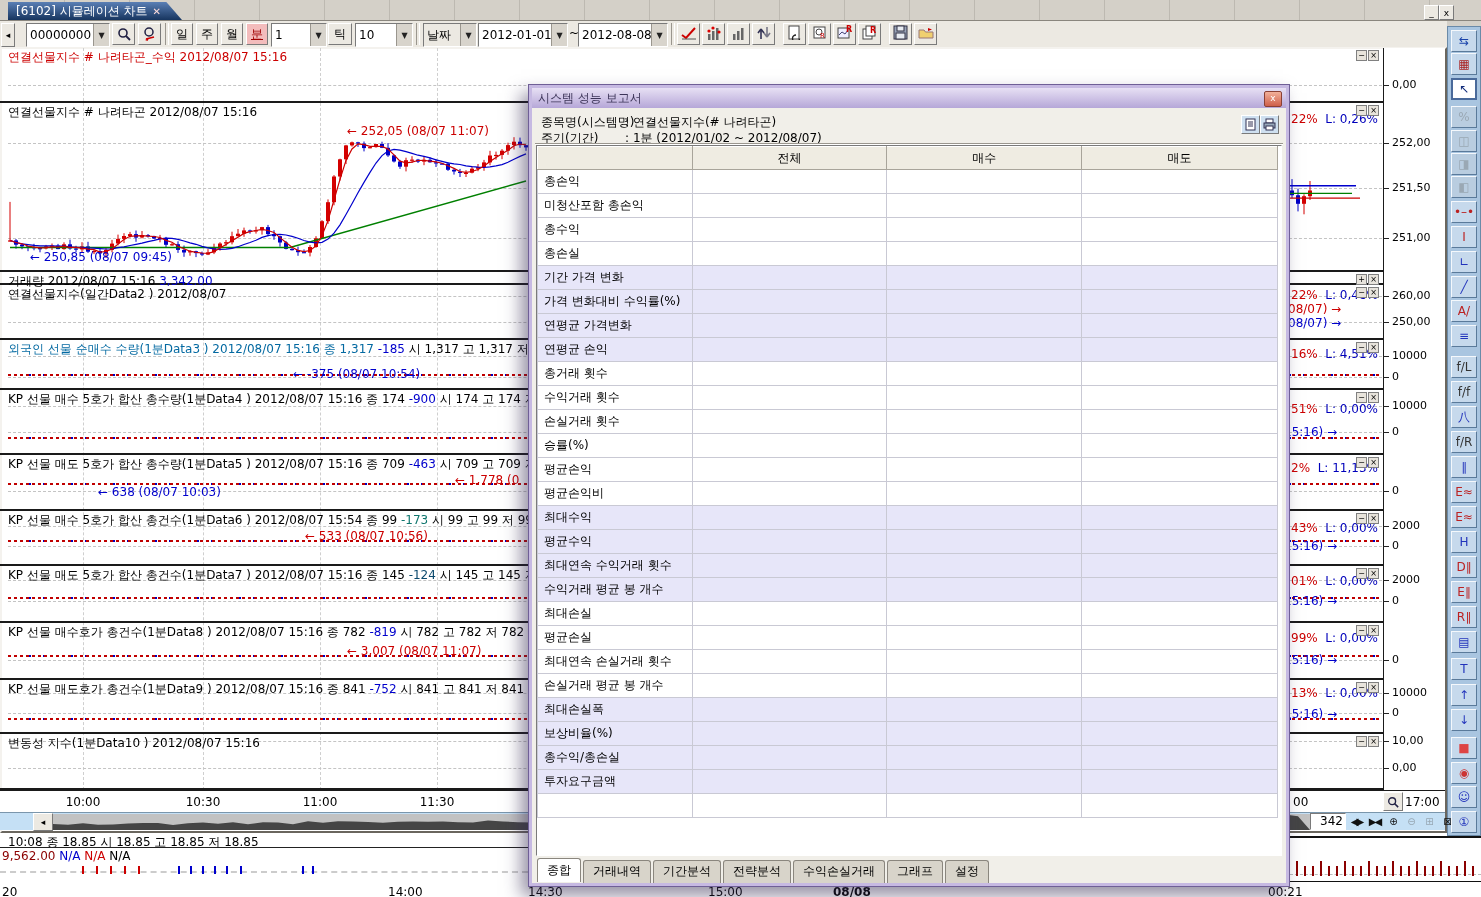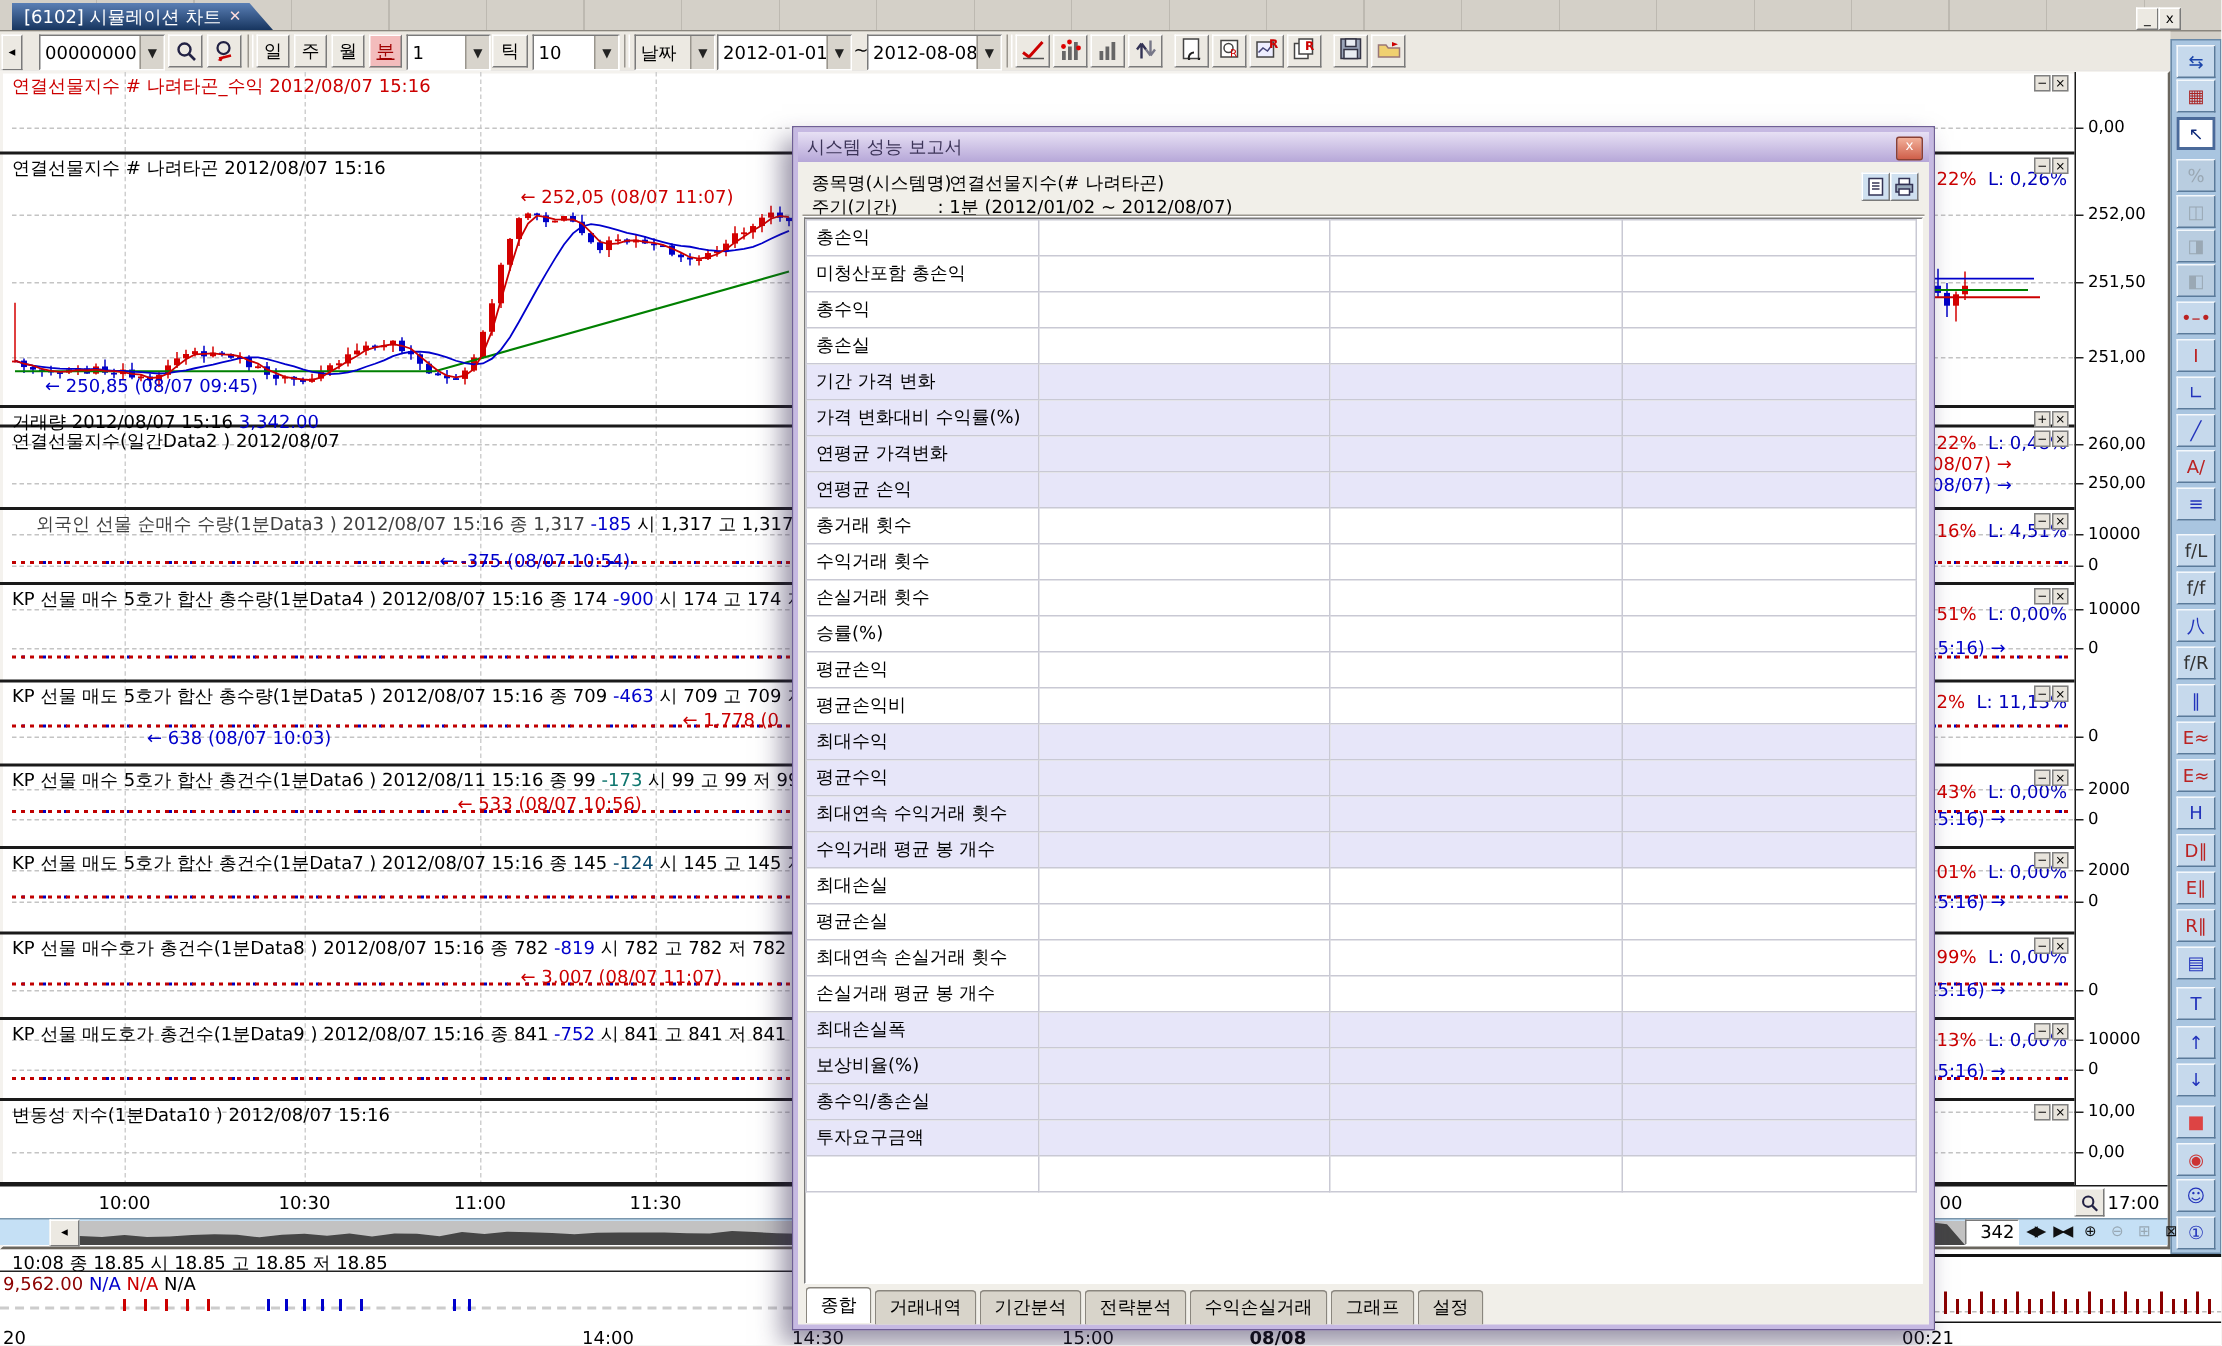--- a/index.html
+++ b/index.html
@@ -157,20 +157,26 @@
     <div class="abs" style="left:6px;top:58px;width:748px;border-top:1px solid #9a968e;border-bottom:1px solid #fff;"></div>
     <div class="abs sunken" style="left:7px;top:60px;width:744px;height:709px;overflow:hidden;background:#fff;">
       <table class="report" id="report-table" style="width:741px;">
           <colgroup>
             <col style="width:154px">
             <col style="width:194px">
             <col style="width:194px">
             <col style="width:195px">
           </colgroup>
           <tbody>
+            <tr>
+              <th></th>
+              <th>전체</th>
+              <th>매수</th>
+              <th>매도</th>
+            </tr>
             <tr class="">
               <td>총손익</td>
               <td></td>
               <td></td>
               <td></td>
             </tr>
             <tr class="">
               <td>미청산포함 총손익</td>
               <td></td>
               <td></td>
@@ -459,21 +465,21 @@
     <div style="position: absolute; left: 1284px; top: 316px; font-size: 12px; white-space: nowrap; color: rgb(0, 0, 204);">/08/07)  → </div>
     <div style="position: absolute; left: 1356px; top: 287px; width: 11px; height: 11px; border: 1px solid rgb(128, 128, 128); background: rgb(232, 228, 220); font-size: 8px; line-height: 9px; text-align: center; box-sizing: border-box; z-index: 4;">−</div>
     <div style="position: absolute; left: 1368px; top: 287px; width: 11px; height: 11px; border: 1px solid rgb(128, 128, 128); background: rgb(232, 228, 220); font-size: 8px; line-height: 9px; text-align: center; box-sizing: border-box; z-index: 4;">×</div>
     <div style="position: absolute; left: 0px; top: 340px; width: 1383px; height: 50px; border-bottom: 2px solid rgb(26, 26, 26); box-sizing: border-box; overflow: visible;"></div>
     <div style="position: absolute; left: 8px; top: 356px; width: 1374px; height: 0px; border-top: 1px dashed rgb(196, 196, 196);"></div>
     <div style="position: absolute; left: 1383px; top: 356px; width: 6px; height: 0px; border-top: 1px solid rgb(34, 34, 34);"></div>
     <div style="position: absolute; left: 1392px; top: 349px; font-size: 11px; white-space: nowrap;">10000</div>
     <div style="position: absolute; left: 8px; top: 377px; width: 1374px; height: 0px; border-top: 1px dashed rgb(196, 196, 196);"></div>
     <div style="position: absolute; left: 1383px; top: 377px; width: 6px; height: 0px; border-top: 1px solid rgb(34, 34, 34);"></div>
     <div style="position: absolute; left: 1392px; top: 370px; font-size: 11px; white-space: nowrap;">0</div>
-    <div style="position: absolute; left: 8px; top: 341px; font-size: 12px; white-space: nowrap; z-index: 3;"><span style="color: #404040; margin-left: 16px;">외국인 선물 순매수 수량(1분Data3 ) 2012/08/07 15:16   종 1,317 </span><span style="color: rgb(0, 0, 204);">-185</span><span style="color: rgb(0, 0, 0);">   시 1,317 고 1,317 저 1,317</span></div>
+    <div style="position: absolute; left: 8px; top: 341px; font-size: 12px; white-space: nowrap; z-index: 3;"><span style="color: #0369a1;">외국인 선물 순매수 수량(1분Data3 ) 2012/08/07 15:16   종 1,317 </span><span style="color: rgb(0, 0, 204);">-185</span><span style="color: rgb(0, 0, 0);">   시 1,317 고 1,317 저 1,317</span></div>
     <div style="position: absolute; left: 1120px; top: 347px; width: 258px; text-align: right; font-size: 12px; white-space: nowrap;"><span style="color:#cc0000">0,16%</span>&nbsp;&nbsp;<span style="color:#0000bb">L: 4,51%</span></div>
     <div style="position: absolute; left: 8px; top: 374px; width: 1374px; height: 2px; background-image: repeating-linear-gradient(90deg, rgb(192, 0, 0) 0px, rgb(192, 0, 0) 3px, transparent 3px, transparent 6px), repeating-linear-gradient(90deg, transparent 0px, transparent 7px, rgb(0, 0, 192) 7px, rgb(0, 0, 192) 9px, transparent 9px, transparent 14px);"></div>
     <div style="position: absolute; left: 293px; top: 367px; font-size: 12px; white-space: nowrap; color: rgb(0, 0, 204); z-index: 3;">← -375 (08/07 10:54)</div>
     <div style="position: absolute; left: 1356px; top: 342px; width: 11px; height: 11px; border: 1px solid rgb(128, 128, 128); background: rgb(232, 228, 220); font-size: 8px; line-height: 9px; text-align: center; box-sizing: border-box; z-index: 4;">−</div>
     <div style="position: absolute; left: 1368px; top: 342px; width: 11px; height: 11px; border: 1px solid rgb(128, 128, 128); background: rgb(232, 228, 220); font-size: 8px; line-height: 9px; text-align: center; box-sizing: border-box; z-index: 4;">×</div>
     <div style="position: absolute; left: 0px; top: 390px; width: 1383px; height: 65px; border-bottom: 2px solid rgb(26, 26, 26); box-sizing: border-box; overflow: visible;"></div>
     <div style="position: absolute; left: 8px; top: 406px; width: 1374px; height: 0px; border-top: 1px dashed rgb(196, 196, 196);"></div>
     <div style="position: absolute; left: 1383px; top: 406px; width: 6px; height: 0px; border-top: 1px solid rgb(34, 34, 34);"></div>
     <div style="position: absolute; left: 1392px; top: 399px; font-size: 11px; white-space: nowrap;">10000</div>
     <div style="position: absolute; left: 8px; top: 432px; width: 1374px; height: 0px; border-top: 1px dashed rgb(196, 196, 196);"></div>
@@ -496,21 +502,21 @@
     <div style="position: absolute; left: 98px; top: 485px; font-size: 12px; white-space: nowrap; color: rgb(0, 0, 204); z-index: 3;">← 638 (08/07 10:03)</div>
     <div style="position: absolute; left: 1356px; top: 457px; width: 11px; height: 11px; border: 1px solid rgb(128, 128, 128); background: rgb(232, 228, 220); font-size: 8px; line-height: 9px; text-align: center; box-sizing: border-box; z-index: 4;">−</div>
     <div style="position: absolute; left: 1368px; top: 457px; width: 11px; height: 11px; border: 1px solid rgb(128, 128, 128); background: rgb(232, 228, 220); font-size: 8px; line-height: 9px; text-align: center; box-sizing: border-box; z-index: 4;">×</div>
     <div style="position: absolute; left: 0px; top: 511px; width: 1383px; height: 55px; border-bottom: 2px solid rgb(26, 26, 26); box-sizing: border-box; overflow: visible;"></div>
     <div style="position: absolute; left: 8px; top: 526px; width: 1374px; height: 0px; border-top: 1px dashed rgb(196, 196, 196);"></div>
     <div style="position: absolute; left: 1383px; top: 526px; width: 6px; height: 0px; border-top: 1px solid rgb(34, 34, 34);"></div>
     <div style="position: absolute; left: 1392px; top: 519px; font-size: 11px; white-space: nowrap;">2000</div>
     <div style="position: absolute; left: 8px; top: 546px; width: 1374px; height: 0px; border-top: 1px dashed rgb(196, 196, 196);"></div>
     <div style="position: absolute; left: 1383px; top: 546px; width: 6px; height: 0px; border-top: 1px solid rgb(34, 34, 34);"></div>
     <div style="position: absolute; left: 1392px; top: 539px; font-size: 11px; white-space: nowrap;">0</div>
-    <div style="position: absolute; left: 8px; top: 512px; font-size: 12px; white-space: nowrap; z-index: 3;"><span style="color: rgb(0, 0, 0);">KP 선물 매수 5호가 합산 총건수(1분Data6 ) 2012/08/11 15:16   종 99 </span><span style="color: #0f766e;">-173</span><span style="color: rgb(0, 0, 0);">   시 99 고 99 저 99</span></div>
+    <div style="position: absolute; left: 8px; top: 512px; font-size: 12px; white-space: nowrap; z-index: 3;"><span style="color: rgb(0, 0, 0);">KP 선물 매수 5호가 합산 총건수(1분Data6 ) 2012/08/07 15:54   종 99 </span><span style="color: #0f766e;">-173</span><span style="color: rgb(0, 0, 0);">   시 99 고 99 저 99</span></div>
     <div style="position: absolute; left: 1120px; top: 521px; width: 258px; text-align: right; font-size: 12px; white-space: nowrap;"><span style="color:#cc0000">1,43%</span>&nbsp;&nbsp;<span style="color:#0000bb">L: 0,00%</span></div>
     <div style="position: absolute; left: 8px; top: 540px; width: 1374px; height: 2px; background-image: repeating-linear-gradient(90deg, rgb(192, 0, 0) 0px, rgb(192, 0, 0) 3px, transparent 3px, transparent 6px), repeating-linear-gradient(90deg, transparent 0px, transparent 7px, rgb(0, 0, 192) 7px, rgb(0, 0, 192) 9px, transparent 9px, transparent 14px);"></div>
     <div style="position: absolute; left: 305px; top: 529px; font-size: 12px; white-space: nowrap; color: rgb(204, 0, 0); z-index: 3;">← 533 (08/07 10:56)</div>
     <div style="position: absolute; left: 1284px; top: 539px; font-size: 12px; white-space: nowrap; color: rgb(0, 0, 204);">15:16)  → </div>
     <div style="position: absolute; left: 1356px; top: 513px; width: 11px; height: 11px; border: 1px solid rgb(128, 128, 128); background: rgb(232, 228, 220); font-size: 8px; line-height: 9px; text-align: center; box-sizing: border-box; z-index: 4;">−</div>
     <div style="position: absolute; left: 1368px; top: 513px; width: 11px; height: 11px; border: 1px solid rgb(128, 128, 128); background: rgb(232, 228, 220); font-size: 8px; line-height: 9px; text-align: center; box-sizing: border-box; z-index: 4;">×</div>
     <div style="position: absolute; left: 0px; top: 566px; width: 1383px; height: 57px; border-bottom: 2px solid rgb(26, 26, 26); box-sizing: border-box; overflow: visible;"></div>
     <div style="position: absolute; left: 8px; top: 580px; width: 1374px; height: 0px; border-top: 1px dashed rgb(196, 196, 196);"></div>
     <div style="position: absolute; left: 1383px; top: 580px; width: 6px; height: 0px; border-top: 1px solid rgb(34, 34, 34);"></div>
     <div style="position: absolute; left: 1392px; top: 573px; font-size: 11px; white-space: nowrap;">2000</div>

